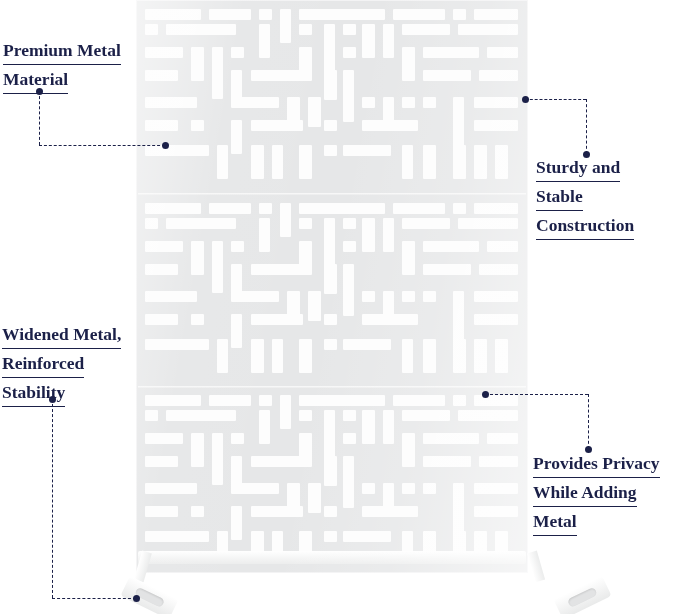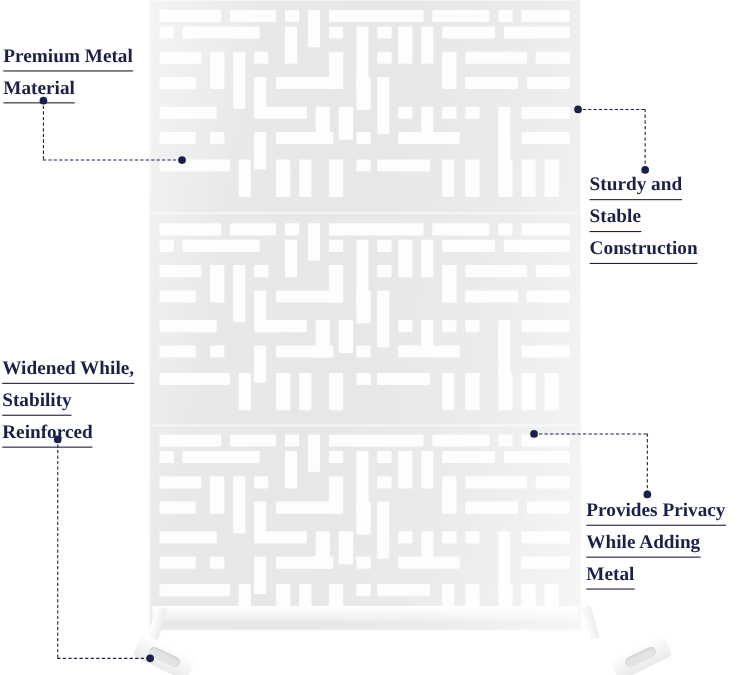--- a/index.html
+++ b/index.html
@@ -387,23 +387,23 @@
     <span class="ln">Stable</span>
     <span class="ln">Construction</span>
   </div>
 
   <div class="callout" id="callout-premium">
     <span class="ln">Premium Metal</span>
     <span class="ln">Material</span>
   </div>
 
   <div class="callout" id="callout-widened">
-    <span class="ln">Widened While,</span>
+    <span class="ln">Widened Metal,</span>
+    <span class="ln">Reinforced</span>
     <span class="ln">Stability</span>
-    <span class="ln">Reinforced</span>
   </div>
 
   <div class="callout" id="callout-privacy">
     <span class="ln">Provides Privacy</span>
     <span class="ln">While Adding</span>
     <span class="ln">Metal</span>
   </div>
 
   <div id="connectors">
       <div class="dash-v" style="left: 39px; top: 91px; height: 54px;"></div>

